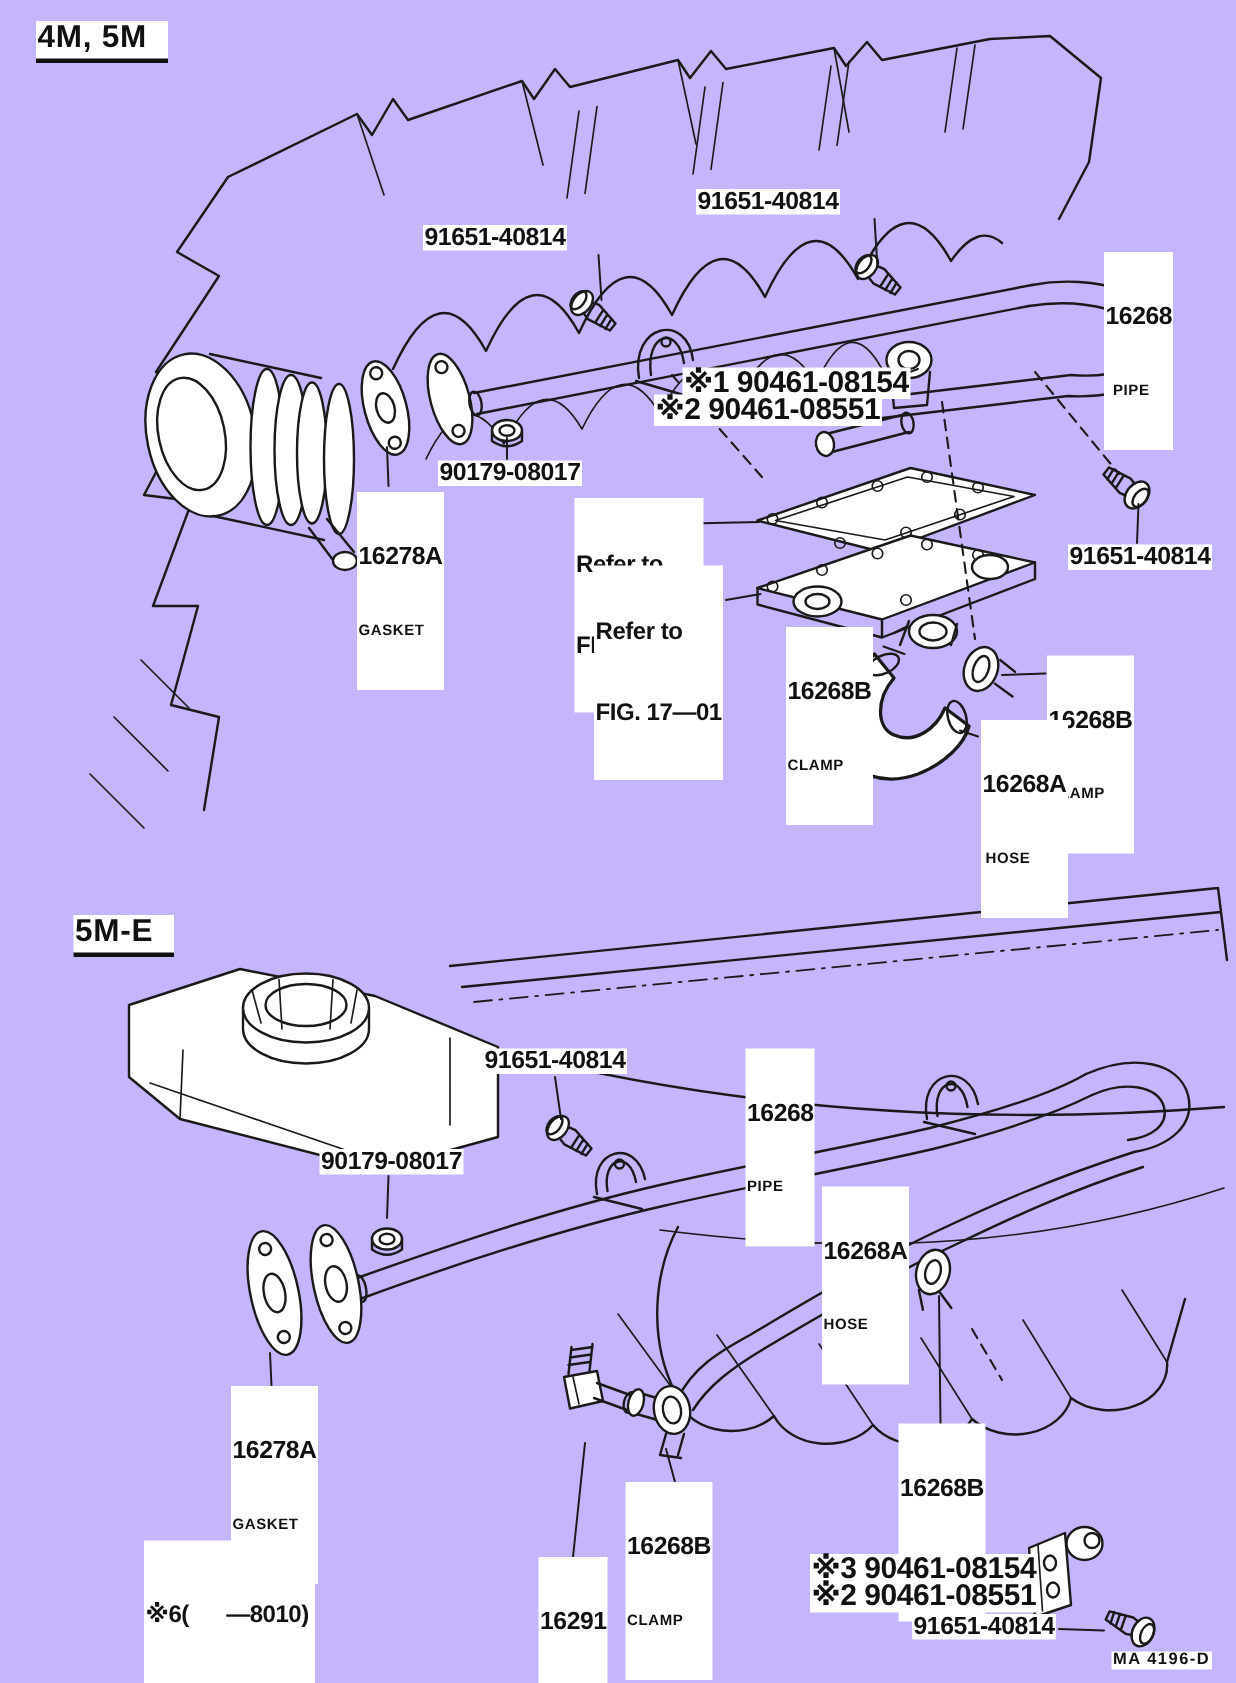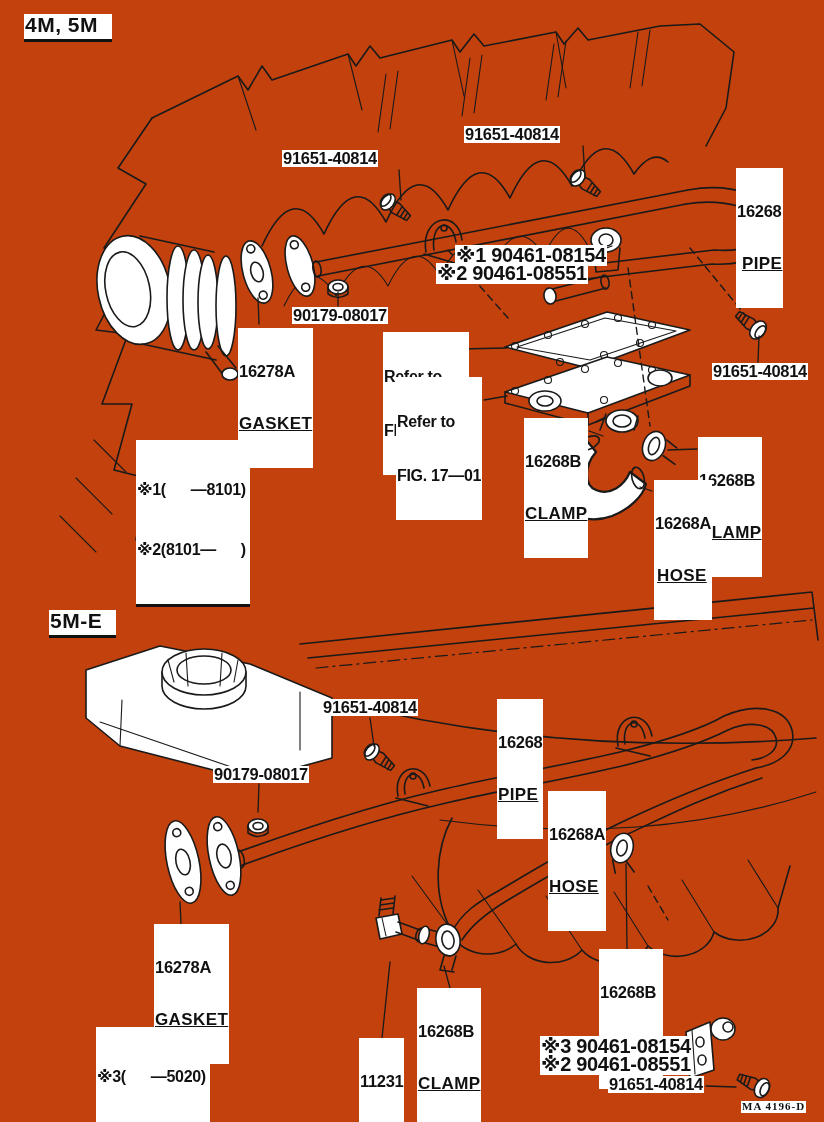--- a/index.html
+++ b/index.html
@@ -1,39 +1,39 @@
 <!DOCTYPE html>
 <html><head>
 <meta charset="utf-8">
 <style>
   html,body{margin:0;padding:0;background:#e8e8e8;}
   .page{
-    position:relative;width:824px;height:1122px;background:#c2410c;
+    position:relative;width:824px;height:1122px;background:#c4b5fd;
     font-family:"Liberation Sans","DejaVu Sans",sans-serif;color:#111;
     overflow:hidden;margin:0 auto;
   }
   svg{position:absolute;left:0;}
   svg path,svg ellipse,svg circle,svg line,svg polygon{
     fill:none;stroke:#1a1a1a;stroke-width:1.6;stroke-linecap:round;stroke-linejoin:round;
   }
   svg .wf{fill:#ffffff;}
   svg .thin{stroke-width:1.1;}
   svg .thick{stroke-width:2.2;}
   svg .dash{stroke-dasharray:7 5;stroke-width:1.4;}
   svg .dashdot{stroke-dasharray:12 5 2 5;stroke-width:1.2;}
   svg .ldr{stroke-width:1.3;}
   .lbl{position:absolute;font-weight:700;font-size:16.5px;letter-spacing:-0.3px;
        white-space:pre;line-height:1.05;background:#fff;padding:0 1px;}
-  .cap{font-size:17px;letter-spacing:0.4px;line-height:1.1;text-decoration:underline;}
+  .cap{font-size:10px;letter-spacing:0.4px;line-height:1.1;}
   .ref{font-size:20px;}
   .refer{font-size:16px;line-height:1.12;}
   .title{font-size:21px;letter-spacing:0.5px;border-bottom:3px solid #111;
          padding:0 14px 3px 1px;}
   .fnote{font-size:16px;border-bottom:3.5px solid #111;padding:0 4px 4px 1px;line-height:1.25;}
-  .code{font-size:11px;letter-spacing:1px;font-weight:700;font-family:Liberation Serif, serif;}
+  .code{font-size:11px;letter-spacing:1px;font-weight:700;}
 </style>
 </head>
 <body>
 
 <div class="page">
 
   <svg style="top:0" width="824" height="580" viewBox="0 0 824 580">
 
     <path d="M152,118 L238,76 L248,90 L262,66 L272,80 L348,54 L356,66 L370,46 L380,58 L452,40 L460,52 L474,34 L484,46 L556,32 L564,44 L578,28 L588,40 L660,26 L700,24 L734,52 L726,108 L706,146"></path>
 
@@ -309,24 +309,20 @@
   </div>
   <div class="lbl" style="left:698px;top:437px">
     <div>16268B</div>
     <div class="cap">CLAMP</div>
   </div>
   <div class="lbl" style="left:654px;top:480px">
     <div>16268A</div>
     <div class="cap" style="padding-left:2px">HOSE</div>
   </div>
 
-  <div class="lbl fnote" style="left:136px;top:440px">
-    <div>※1(      —8101)</div>
-    <div>※2(8101—      )</div>
-  </div>
 
   <div class="lbl title" style="left:49px;top:610px">5M-E</div>
 
   <div class="lbl" style="left:322px;top:699px">91651-40814</div>
 
   <div class="lbl" style="left:497px;top:699px">
     <div>16268</div>
     <div class="cap">PIPE</div>
   </div>
 
@@ -345,26 +341,26 @@
   <div class="lbl" style="left:599px;top:949px">
     <div>16268B</div>
     <div class="cap">CLAMP</div>
   </div>
   <div class="lbl" style="left:417px;top:988px">
     <div>16268B</div>
     <div class="cap">CLAMP</div>
   </div>
 
   <div class="lbl" style="left:359px;top:1038px">
-    <div>11231</div>
+    <div>16291</div>
     
   </div>
 
   <div class="lbl fnote" style="left:96px;top:1027px">
-    <div>※3(      —5020)</div>
+    <div>※6(      —8010)</div>
     
   </div>
 
   <div class="lbl ref" style="left:540px;top:1036px">※3 90461-08154</div>
   <div class="lbl ref" style="left:540px;top:1054px">※2 90461-08551</div>
 
   <div class="lbl" style="left:608px;top:1076px">91651-40814</div>
 
   <div class="lbl code" style="left:741px;top:1101px">MA 4196-D</div>
 

